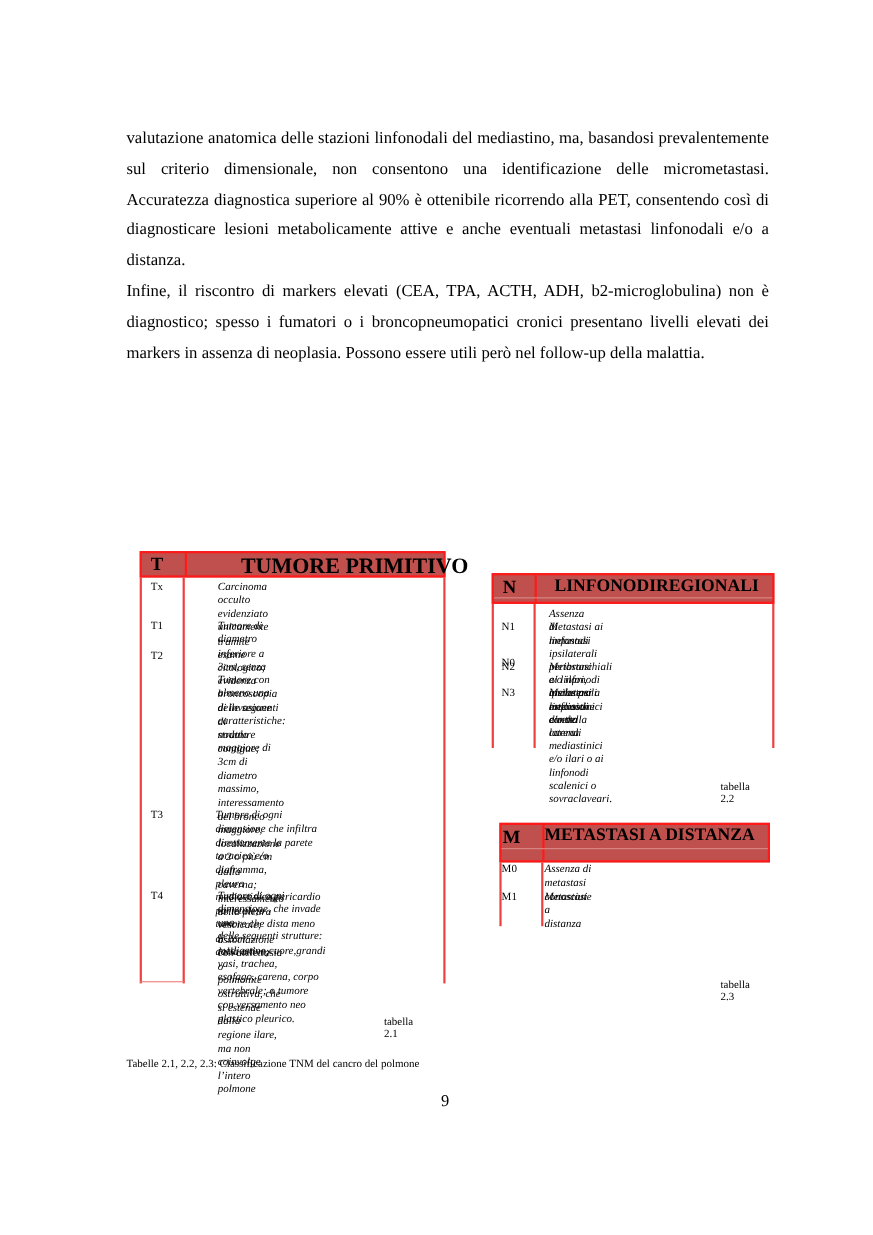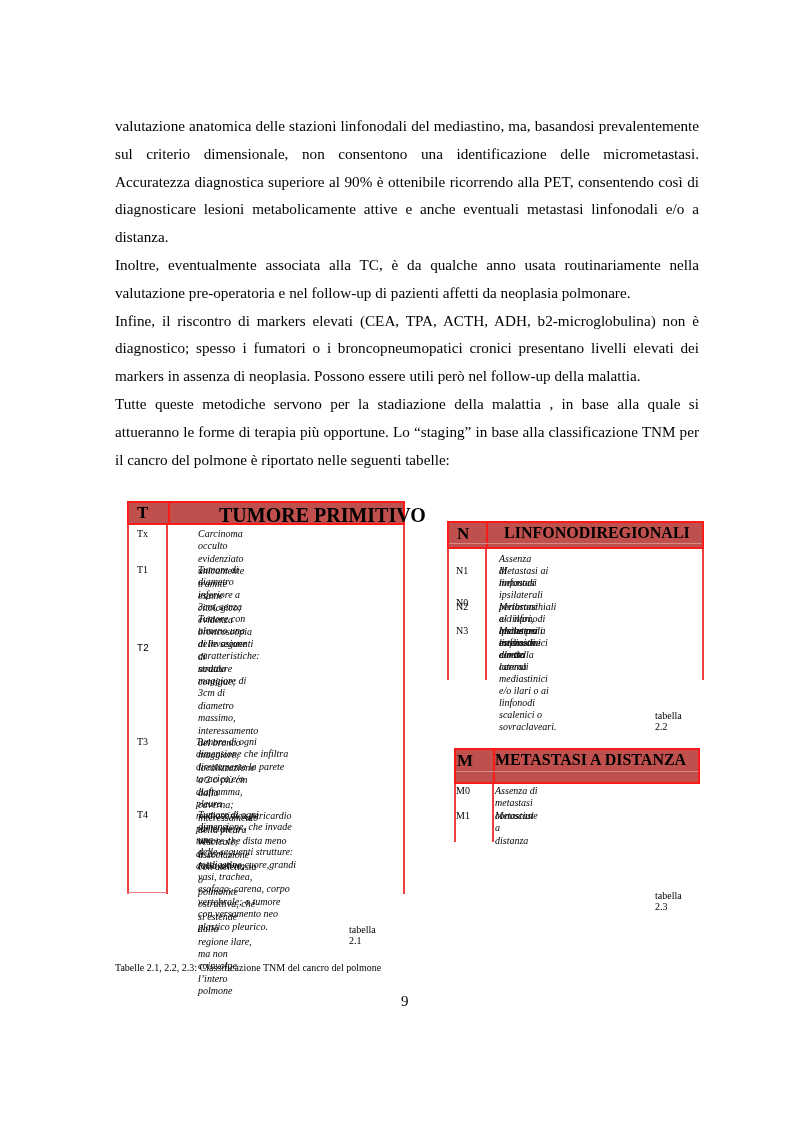--- a/index.html
+++ b/index.html
@@ -24,23 +24,21 @@
     .cell-desc { position: absolute; font-size: 10px; line-height: 12.4px; font-style: italic; }
 
     .caption { position: absolute; font-size: 10px; margin-top: 12px; }
     .page-num { position: absolute; font-size: 15px; }
   </style>
 </head>
 <body>
 
 <div class="body-text">
   <p>valutazione anatomica delle stazioni linfonodali del mediastino, ma, basandosi prevalentemente sul criterio dimensionale, non consentono una identificazione delle micrometastasi. Accuratezza diagnostica superiore al 90% è ottenibile ricorrendo alla PET, consentendo così di diagnosticare lesioni metabolicamente attive e anche eventuali metastasi linfonodali e/o a distanza.</p>
-  <p>Inoltre, eventualmente associata alla TC, è da qualche anno usata routinariamente nella valutazione pre-operatoria e nel follow-up di pazienti affetti da neoplasia polmonare.</p>
   <p>Infine, il riscontro di markers elevati (CEA, TPA, ACTH, ADH, b2-microglobulina) non è diagnostico; spesso i fumatori o i broncopneumopatici cronici presentano livelli elevati dei markers in assenza di neoplasia. Possono essere utili però nel follow-up della malattia.</p>
-  <p>Tutte queste metodiche servono per la stadiazione della malattia , in base alla quale si attueranno le forme di terapia più opportune. Lo “staging” in base alla classificazione TNM per il cancro del polmone è riportato nelle seguenti tabelle:</p>
 </div>
 
 <div class="tbl" style="left:0;top:0;">
   <div class="hdr" style="left:127px;top:501px;width:278px;height:24px;">
     <span class="sym" style="left:8px;top:0px;font-size:17px;">T</span>
     <div class="vline" style="left:39px;"></div>
     <span class="title" style="left:90px;top:1px;font-size:20px;">TUMORE PRIMITIVO</span>
   </div>
   <div class="vrule" style="left:127px;top:525px;height:369px;"></div>
   <div class="vrule" style="left:166px;top:525px;height:369px;"></div>
@@ -53,21 +51,21 @@
     <div>tramite esame citologico;</div>
   </div>
 
   <span class="cell-code" style="left:137px;top:564px;">T1</span>
   <div class="cell-desc" style="left:198px;top:564px;">
     <div>Tumore di diametro inferiore a 3cm, senza</div>
     <div>evidenza broncoscopia di invasione di</div>
     <div>strutture contigue;</div>
   </div>
 
-  <span class="cell-code" style="left:137px;top:643px;font-family:Liberation Mono, monospace;">T2</span>
+  <span class="cell-code" style="left:137px;top:591px;">T2</span>
   <div class="cell-desc" style="left:198px;top:613px;">
     <div>Tumore con almeno una delle seguenti</div>
     <div>caratteristiche: nodulo maggiore di 3cm di</div>
     <div>diametro massimo, interessamento del bronco</div>
     <div>maggiore, localizzazione  a 2 o più cm dalla</div>
     <div>caverna; interessamento della pleura</div>
     <div>vescicale; associazione con atelettasia o</div>
     <div>polmonite ostruttiva, che si estende dalla</div>
     <div>regione ilare, ma non coinvolge l’intero</div>
     <div>polmone</div>

